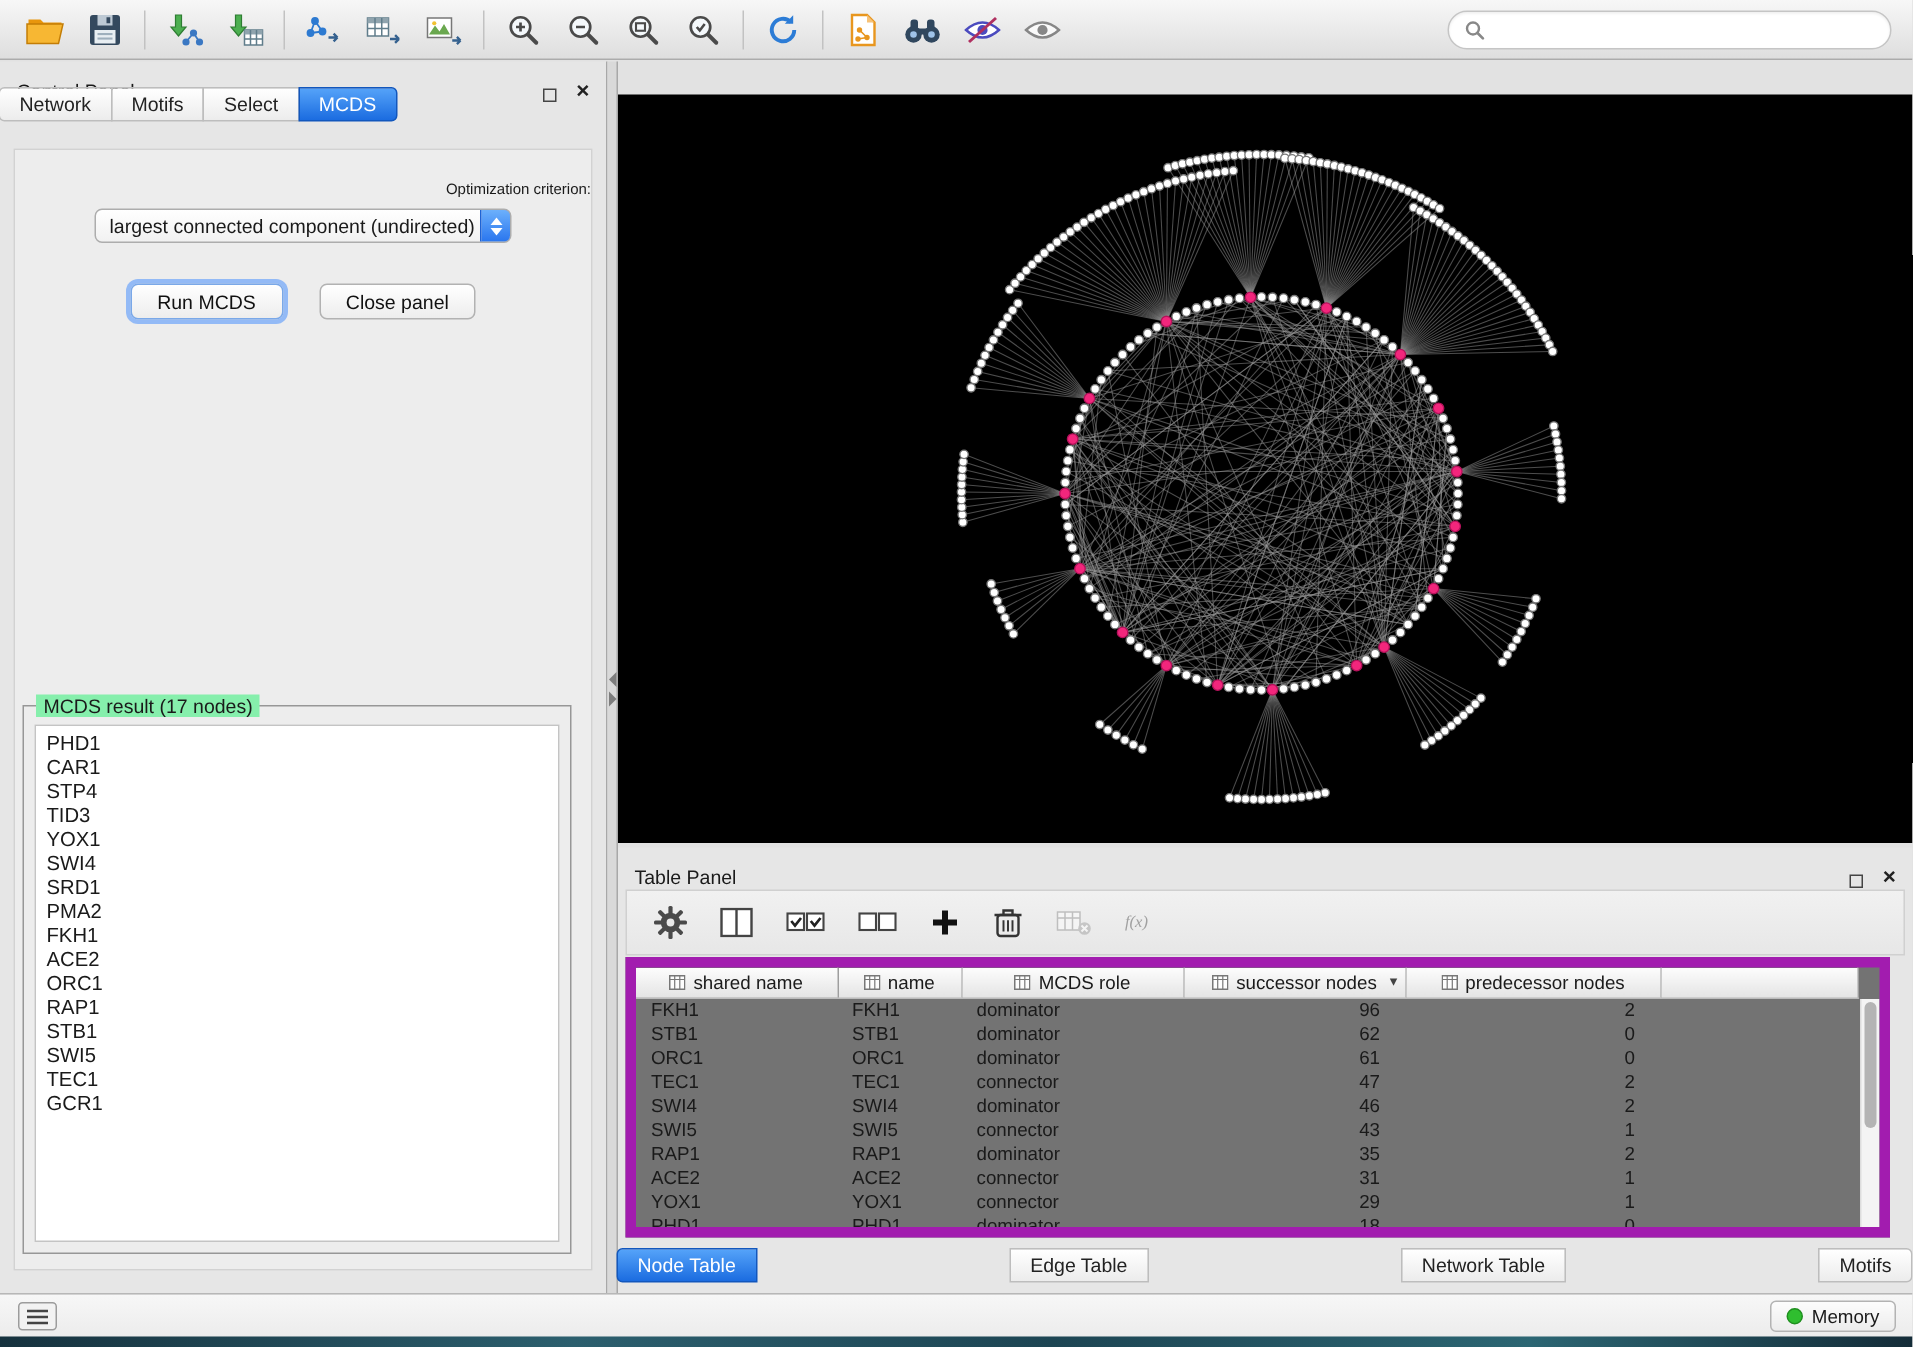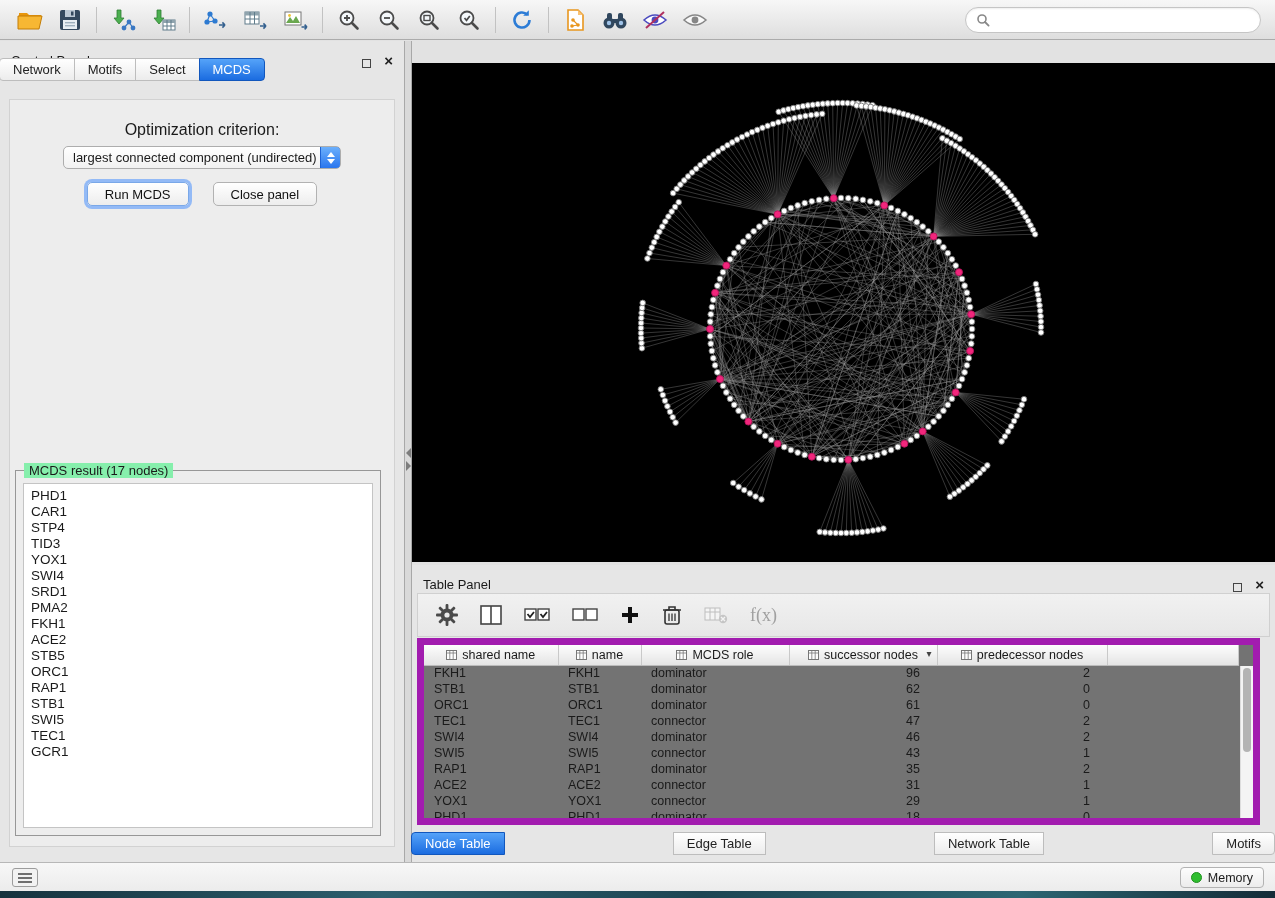--- a/index.html
+++ b/index.html
@@ -17,26 +17,26 @@
 .float-box{width:9px;height:9px;border:1.5px solid #444;margin-right:13px}
 .close-x{font-weight:bold;font-size:15px;color:#222;line-height:1}
 .tab{padding:3px 13px;font-size:13px;background:linear-gradient(#ffffff,#ececec);border:1px solid #bdbdbd;margin-left:-1px;color:#222;white-space:nowrap}
 .tab.active{background:linear-gradient(var(--accent-light,#55a3f9),var(--accent,#1b6ce0));border-color:#1257bd;color:#fff;border-radius:4px;position:relative}
 
 #control-panel{position:absolute;left:0;top:41px;width:405px;height:821px;background:#e6e6e6;border-right:1px solid #a8a8a8}
 #cp-tabs{position:absolute;top:17px;left:0;right:0;display:flex;justify-content:flex-start}
 #cp-tabs .tab:first-child{border-radius:4px 0 0 4px}
 #cp-tabs .tab:last-child{border-radius:0 4px 4px 0}
 #cp-body{position:absolute;left:9px;right:9px;top:58px;bottom:15px;background:#ededed;border:1px solid #d2d2d2}
-#opt-label{margin-top:21px;text-align:center;font-size:16px}
+#opt-label{margin-top:21px;text-align:right;font-size:10px}
 #criterion-select{width:278px;height:23px;margin:7px auto 0;background:linear-gradient(#ffffff,#f1f1f1);border:1px solid #adadad;border-radius:5px;display:flex;align-items:center;padding-left:9px;position:relative;font-size:13px;white-space:nowrap;overflow:hidden}
 #criterion-select .stepper{position:absolute;right:-1px;top:-1px;bottom:-1px;width:21px;background:linear-gradient(#6cb0fc,#2a76ee);border-radius:0 5px 5px 0;border:1px solid #1e63d4;display:flex;flex-direction:column;align-items:center;justify-content:center;gap:2px}
 .tri-up{width:0;height:0;border-left:4px solid transparent;border-right:4px solid transparent;border-bottom:5px solid #fff}
 .tri-dn{width:0;height:0;border-left:4px solid transparent;border-right:4px solid transparent;border-top:5px solid #fff}
-#cp-buttons{display:flex;justify-content:center;gap:24px;margin-top:13px}
+#cp-buttons{display:flex;justify-content:center;gap:24px;margin-top:27px}
 .mac-btn{height:24px;padding:0 17px;font-size:13px;font-family:inherit;background:linear-gradient(#ffffff,#ededed);border:1px solid #b2b2b2;border-radius:5px;color:#111}
 .mac-btn.focus-ring{box-shadow:0 0 0 3px rgba(98,158,250,.65);border-color:#7aa8e8}
 #result-box{position:absolute;left:5px;right:13px;top:370px;bottom:10px;border:1px solid #979797}
 #result-title{position:absolute;top:-8px;left:8px;background:#86efac;padding:0 5px;font-size:13px}
 #mcds-list{position:absolute;left:7px;right:7px;top:12px;bottom:7px;background:#fff;border:1px solid #c4c4c4;overflow-y:auto;padding:4px 7px;font-size:13.5px;line-height:16px}
 
 #panel-divider{position:absolute;left:405px;top:41px;width:7px;height:821px;background:#d9d9d9;border-right:1px solid #a8a8a8}
 #panel-divider .arrows{position:absolute;top:406px;left:0;width:7px}
 #panel-divider .a-left{width:0;height:0;border-top:5px solid transparent;border-bottom:5px solid transparent;border-right:5px solid #7d7d7d;margin:1px auto}
 #panel-divider .a-right{width:0;height:0;border-top:5px solid transparent;border-bottom:5px solid transparent;border-left:5px solid #7d7d7d;margin:3px auto}
@@ -46,21 +46,21 @@
 .lights{position:absolute;left:9px;top:4px;display:flex;gap:8px}
 .light{width:12px;height:12px;border-radius:50%}
 .light.red{background:#ff5f57;border:1px solid #e0443e}
 .light.yellow{background:#febc2e;border:1px solid #d89e24}
 .light.green{background:#28c840;border:1px solid #1aab29}
 #network-canvas{position:absolute;left:0;top:22px;width:863px;height:499px;background:#000}
 
 #table-panel{position:absolute;left:412px;top:565px;width:863px;height:297px;background:#e6e6e6}
 #tp-toolbar{margin:1px 5px 0;height:44px;background:linear-gradient(#f1f1f1,#e7e7e7);border:1px solid #d0d0d0;display:flex;align-items:center;gap:22px;padding:0 18px}
 .tpt-icon{display:flex;align-items:center;justify-content:center}
-.fx{font-family:"Liberation Serif",serif;color:#a0a0a0;font-size:18px}
+.fx{font-family:"Liberation Serif",serif;font-style:italic;color:#a0a0a0;font-size:11px}
 #tp-table-wrap{position:absolute;left:5px;right:15px;top:73px;height:187px;background:#737373;border:7px solid #a21caf;overflow:hidden}
 table.node-table{border-collapse:collapse;table-layout:fixed;width:calc(100% - 14px);font-size:12.5px}
 .node-table th{height:20px;font-weight:normal;font-size:12.5px;background:linear-gradient(#fdfdfd,#e4e4e4);border-right:1px solid #c9c9c9;border-bottom:1px solid #bbb;text-align:center;position:relative;white-space:nowrap;overflow:hidden}
 .node-table th .mini-grid{display:inline-block;vertical-align:-1px;margin-right:5px}
 .sort-arrow{position:absolute;right:5px;top:3px;font-size:10px;color:#444}
 .node-table td{height:16px;padding:0 10px;white-space:nowrap;overflow:hidden}
 .node-table td.c3,.node-table td.c4{text-align:right;padding-right:17px}
 #tp-vscroll{position:absolute;top:21px;right:0;bottom:0;width:13px;background:#f4f4f4;border-left:1px solid #ddd}
 #tp-vscroll .thumb{position:absolute;top:2px;left:2px;width:8px;height:84px;background:#b4b4b4;border-radius:4px}
 #tp-tabs{position:absolute;bottom:7px;left:0;right:0;display:flex;justify-content:space-between}
@@ -249,21 +249,20 @@
           <div>PHD1</div>
           <div>CAR1</div>
           <div>STP4</div>
           <div>TID3</div>
           <div>YOX1</div>
           <div>SWI4</div>
           <div>SRD1</div>
           <div>PMA2</div>
           <div>FKH1</div>
           <div>ACE2</div>
-          <div>STB5</div>
           <div>ORC1</div>
           <div>RAP1</div>
           <div>STB1</div>
           <div>SWI5</div>
           <div>TEC1</div>
           <div>GCR1</div>
         </div>
     </div>
   </div>
 </div>

